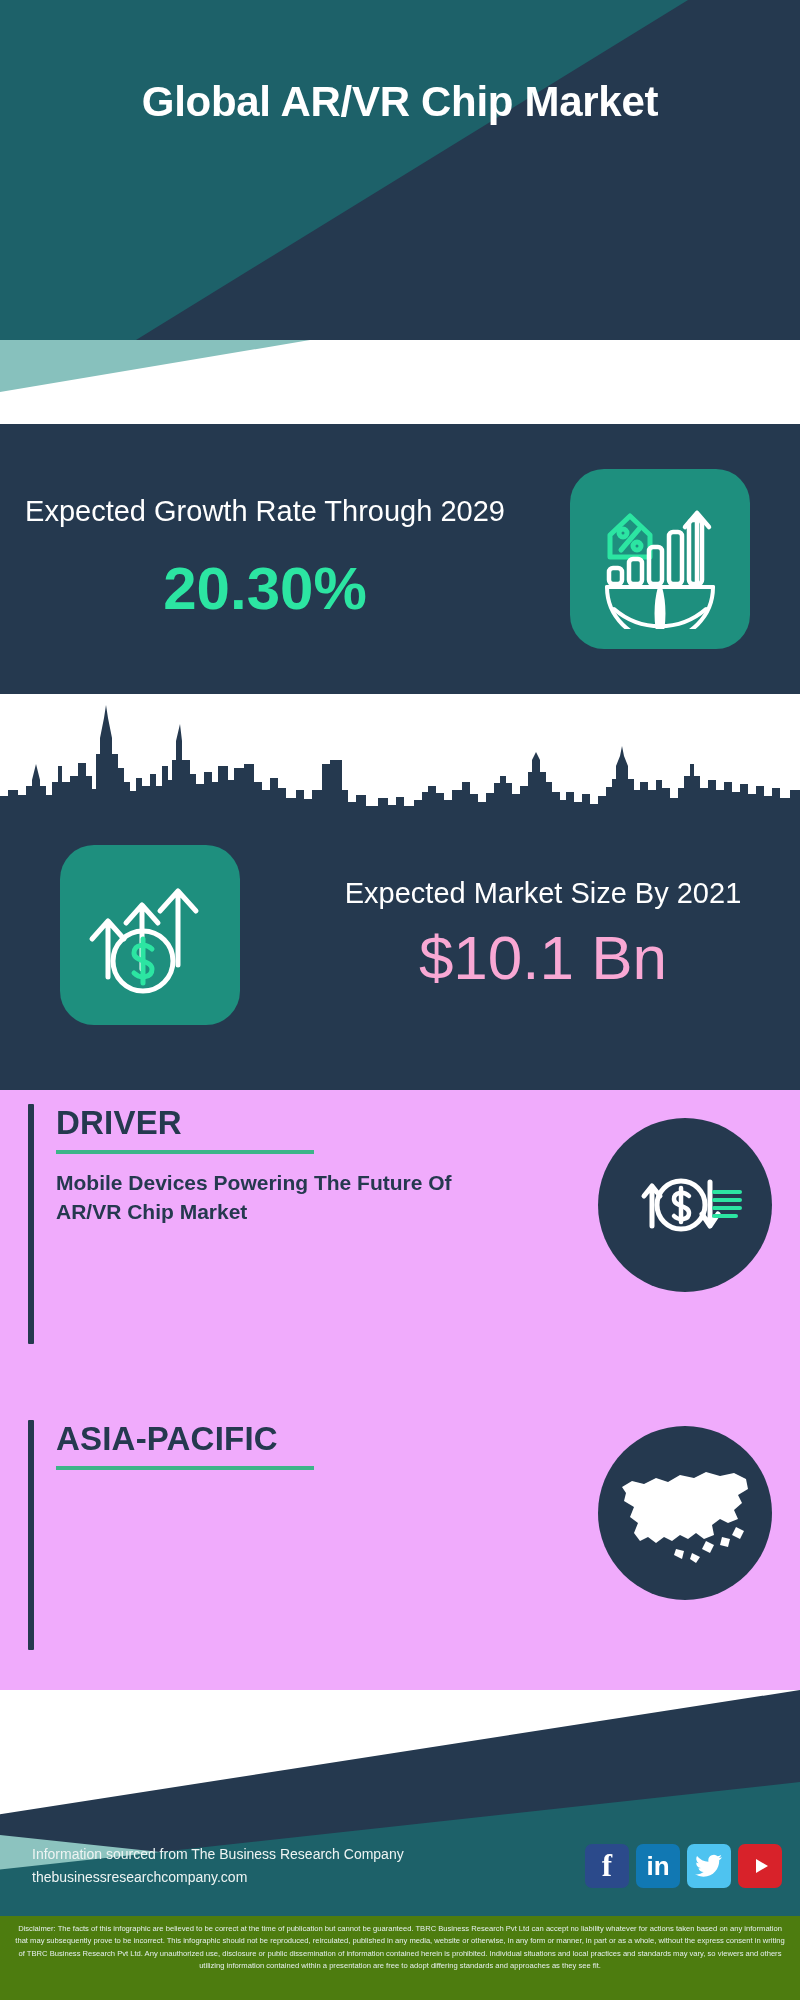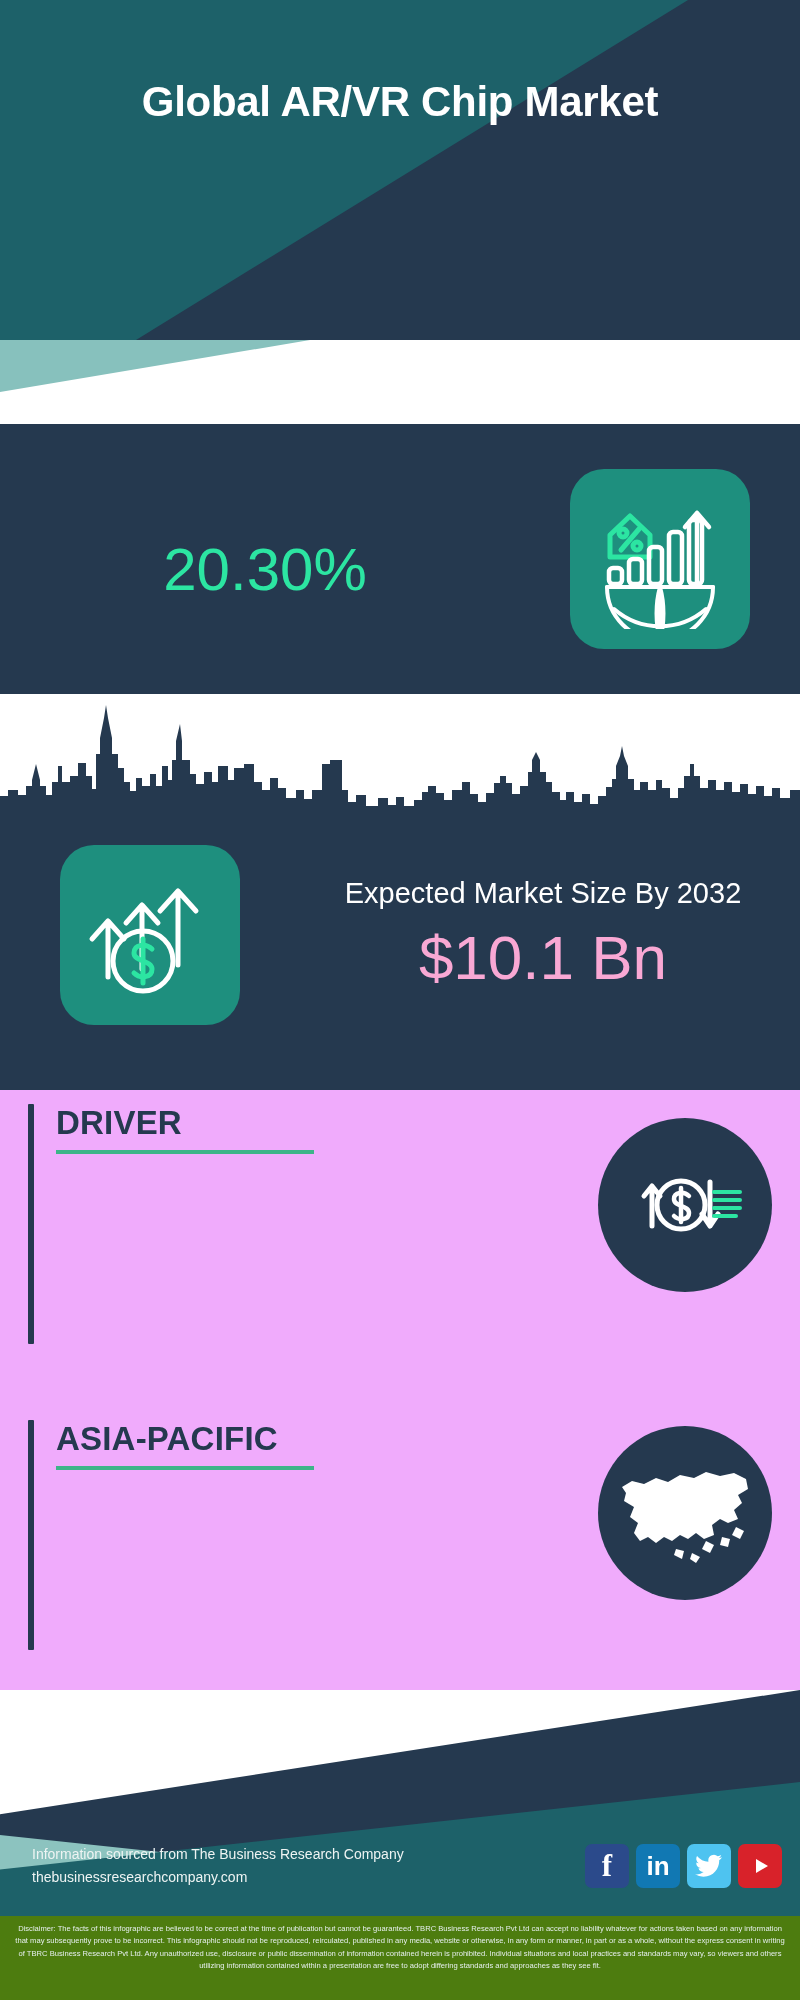--- a/index.html
+++ b/index.html
@@ -51,21 +51,21 @@
     background:#25394f;
     display:flex; align-items:center;
   }
   .growth-text {
     width:520px; text-align:center; padding-left:10px;
   }
   .growth-label {
     color:#ffffff; font-size:29px; line-height:1.32; font-weight:400;
   }
   .growth-value {
-    color:#2ce5a2; font-size:60px; font-weight:normal; line-height:1.25; margin-top:20px;
+    color:#2ce5a2; font-size:60px; font-weight:bold; line-height:1.25; margin-top:20px;
   }
   .growth-icon-wrap { flex:1; display:flex; justify-content:center; }
 
   .icon-tile {
     width:180px; height:180px; border-radius:34px; background:#1e8f7e;
     display:flex; align-items:center; justify-content:center;
   }
 
   
   .skyline-band {
@@ -163,20 +163,21 @@
 
   <div class="header">
     <div class="diag"></div>
     <div class="header-title">Global AR/VR Chip Market</div>
   </div>
   <div class="white-gap"></div>
   <div class="teal-wedge"></div>
 
   <div class="growth">
     <div class="growth-text">
+      <div class="growth-label">Expected Growth Rate Through 2029</div>
       <div class="growth-value">20.30%</div>
     </div>
     <div class="growth-icon-wrap">
       <div class="icon-tile">
         <svg width="140" height="140" viewBox="0 0 140 140" aria-hidden="true">
 
           <g fill="none" stroke="#2ce5a2" stroke-width="5" stroke-linejoin="round" stroke-linecap="round">
             <path d="M20 46 L40 27 L60 46 L60 68 L20 68 Z"></path>
             <circle cx="33" cy="44" r="4"></circle>
             <circle cx="47" cy="57" r="4"></circle>
@@ -219,38 +220,39 @@
           </g>
           <circle cx="63" cy="96" r="30" fill="none" stroke="#ffffff" stroke-width="5"></circle>
           <g fill="none" stroke="#2ce5a2" stroke-width="5" stroke-linecap="round" stroke-linejoin="round">
             <path d="M72 84 C66 78, 54 79, 54 88 C54 97, 72 95, 72 104 C72 113, 60 114, 54 108"></path>
             <line x1="63" y1="74" x2="63" y2="118"></line>
           </g>
         </svg>
       </div>
     </div>
     <div class="market-text">
-      <div class="market-label">Expected Market Size By 2032</div>
+      <div class="market-label">Expected Market Size By 2021</div>
       <div class="market-value">$10.1 Bn</div>
     </div>
   </div>
 
   <div class="skyline-band">
     <svg viewBox="0 0 800 120" preserveAspectRatio="none" aria-hidden="true">
       <path d="M0 120 L0 102 L8 102 L8 96 L18 96 L18 101 L26 101 L26 92 L32 92 L32 86 L36 70 L40 86 L40 92 L46 92 L46 101 L52 101 L52 88 L58 88 L58 72 L62 72 L62 88 L70 88 L70 82 L78 82 L78 69 L86 69 L86 82 L92 82 L92 95 L96 95 L96 60 L100 60 L100 44 L104 24 L106 11 L108 24 L112 44 L112 60 L118 60 L118 74 L124 74 L124 88 L130 88 L130 97 L136 97 L136 84 L142 84 L142 92 L150 92 L150 80 L156 80 L156 92 L162 92 L162 72 L168 72 L168 86 L172 86 L172 66 L176 66 L176 47 L180 30 L182 47 L182 66 L190 66 L190 80 L196 80 L196 90 L204 90 L204 78 L212 78 L212 88 L218 88 L218 72 L228 72 L228 86 L234 86 L234 74 L244 74 L244 70 L254 70 L254 88 L262 88 L262 96 L270 96 L270 84 L278 84 L278 94 L286 94 L286 104 L296 104 L296 96 L304 96 L304 105 L312 105 L312 96 L322 96 L322 70 L330 70 L330 66 L342 66 L342 96 L348 96 L348 108 L356 108 L356 101 L366 101 L366 112 L378 112 L378 104 L388 104 L388 111 L396 111 L396 103 L404 103 L404 112 L414 112 L414 106 L422 106 L422 98 L428 98 L428 92 L436 92 L436 99 L444 99 L444 106 L452 106 L452 96 L462 96 L462 88 L470 88 L470 100 L478 100 L478 108 L486 108 L486 99 L494 99 L494 89 L500 89 L500 82 L506 82 L506 89 L512 89 L512 100 L520 100 L520 92 L528 92 L528 78 L532 78 L532 66 L536 58 L540 66 L540 78 L546 78 L546 88 L552 88 L552 98 L560 98 L560 106 L566 106 L566 98 L574 98 L574 108 L582 108 L582 100 L590 100 L590 110 L598 110 L598 102 L606 102 L606 93 L612 93 L612 85 L616 85 L616 72 L620 62 L622 52 L624 62 L628 72 L628 85 L634 85 L634 96 L640 96 L640 88 L648 88 L648 96 L656 96 L656 86 L662 86 L662 94 L670 94 L670 104 L678 104 L678 94 L684 94 L684 82 L690 82 L690 70 L694 70 L694 82 L700 82 L700 94 L708 94 L708 86 L716 86 L716 96 L724 96 L724 88 L732 88 L732 98 L740 98 L740 90 L748 90 L748 100 L756 100 L756 92 L764 92 L764 102 L772 102 L772 94 L780 94 L780 104 L790 104 L790 96 L800 96 L800 120 Z"></path>
     </svg>
   </div>
 
   <div class="insights">
 
     <div class="insight" style="top:14px; height:260px;">
       <div class="insight-bar" style="height:240px;"></div>
       <div class="insight-body">
         <div class="insight-title">DRIVER</div>
         <div class="insight-rule"></div>
+        <div class="insight-desc">Mobile Devices Powering The Future Of AR/VR Chip Market</div>
       </div>
       <div class="insight-circle" style="margin-top:14px;">
         <svg width="126" height="126" viewBox="0 0 126 126" aria-hidden="true">
           <g fill="none" stroke="#ffffff" stroke-width="5" stroke-linecap="round" stroke-linejoin="round">
             <path d="M30 46 L30 84 M22 54 L30 44 L38 54"></path>
             <path d="M88 40 L88 82 M80 72 L88 84 L96 72"></path>
           </g>
           <circle cx="59" cy="63" r="24" fill="none" stroke="#ffffff" stroke-width="5"></circle>
           <g fill="none" stroke="#ffffff" stroke-width="4.5" stroke-linecap="round" stroke-linejoin="round">
             <path d="M67 54 C62 49, 52 50, 52 57 C52 65, 67 63, 67 71 C67 78, 57 79, 52 74"></path>

